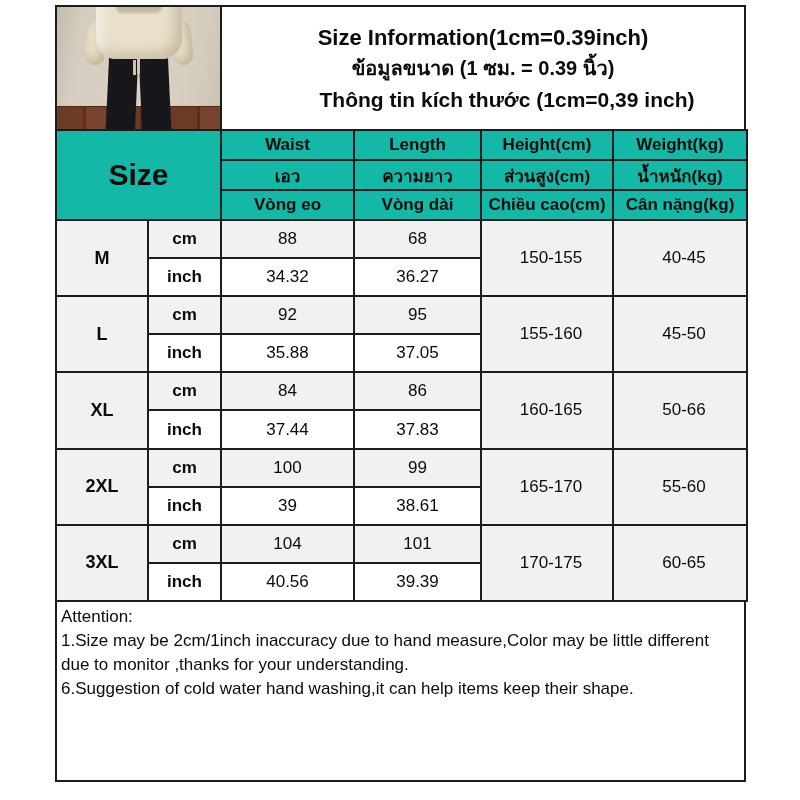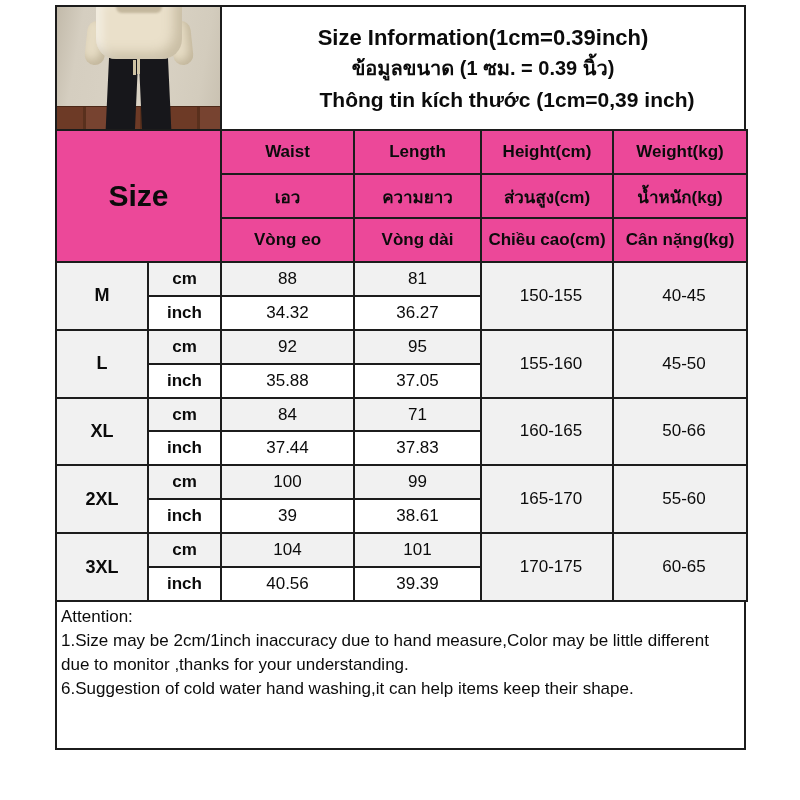--- a/index.html
+++ b/index.html
@@ -39,30 +39,30 @@
   .title-cell { flex:1; display:flex; flex-direction:column; align-items:center; justify-content:center;
                 gap:2px; background:#fff; text-align:center; }
   .title-en { font-size:22px; font-weight:bold; line-height:29px; }
   .title-th { font-size:20px; font-weight:bold; line-height:29px;text-align:right; }
   .title-vi { font-size:21px; font-weight:bold; line-height:29px;margin-left:48px; }
 
   
   table.size-table { width:691px; height:473px; border-collapse:collapse; table-layout:fixed; background:#fff; }
   .size-table td { border:2px solid #1c1c1c; text-align:center; vertical-align:middle;
                    font-size:17px; padding:0; overflow:hidden; }
-  .size-table tr.hdr td { height:44px; background:#ec4899; font-weight:bold;margin-left:6px; }
+  .size-table tr.hdr td { height:30px; background:#14b8a6; font-weight:bold;margin-left:6px; }
   td.size-big { background:#d8d8d8; font-size:30px; font-weight:bold; }
   td.size-label { background:#d8d8d8; font-weight:bold; font-size:18px; }
   tr.cm-row td { background:#f1f1f1; }
   tr.inch-row td { background:#ffffff; }
   td.unit { font-weight:bold; }
   td.merged { background:#f1f1f1;padding-left:8px; }
 
   
-  .attention { height:148px; border:2px solid #1c1c1c; border-top:none; background:#fff;
+  .attention { height:180px; border:2px solid #1c1c1c; border-top:none; background:#fff;
                padding:3px 4px; font-size:17px; line-height:24px; }
 </style>
 </head>
 <body>
 
 <div class="frame">
 
   <div class="top-row">
     <div class="photo-cell">
       <div class="photo-floor"></div>
@@ -115,21 +115,21 @@
       <td>Vòng eo</td>
       <td>Vòng dài</td>
       <td>Chiều cao(cm)</td>
       <td>Cân nặng(kg)</td>
     </tr>
 
     <tr class="cm-row">
       <td class="size-label" rowspan="2">M</td>
       <td class="unit">cm</td>
       <td>88</td>
-      <td>81</td>
+      <td>68</td>
       <td class="merged" rowspan="2">150-155</td>
       <td class="merged" rowspan="2">40-45</td>
     </tr>
     <tr class="inch-row">
       <td class="unit">inch</td>
       <td>34.32</td>
       <td>36.27</td>
     </tr>
 
     <tr class="cm-row">
@@ -143,21 +143,21 @@
     <tr class="inch-row">
       <td class="unit">inch</td>
       <td>35.88</td>
       <td>37.05</td>
     </tr>
 
     <tr class="cm-row">
       <td class="size-label" rowspan="2">XL</td>
       <td class="unit">cm</td>
       <td>84</td>
-      <td>71</td>
+      <td>86</td>
       <td class="merged" rowspan="2">160-165</td>
       <td class="merged" rowspan="2">50-66</td>
     </tr>
     <tr class="inch-row">
       <td class="unit">inch</td>
       <td>37.44</td>
       <td>37.83</td>
     </tr>
 
     <tr class="cm-row">

